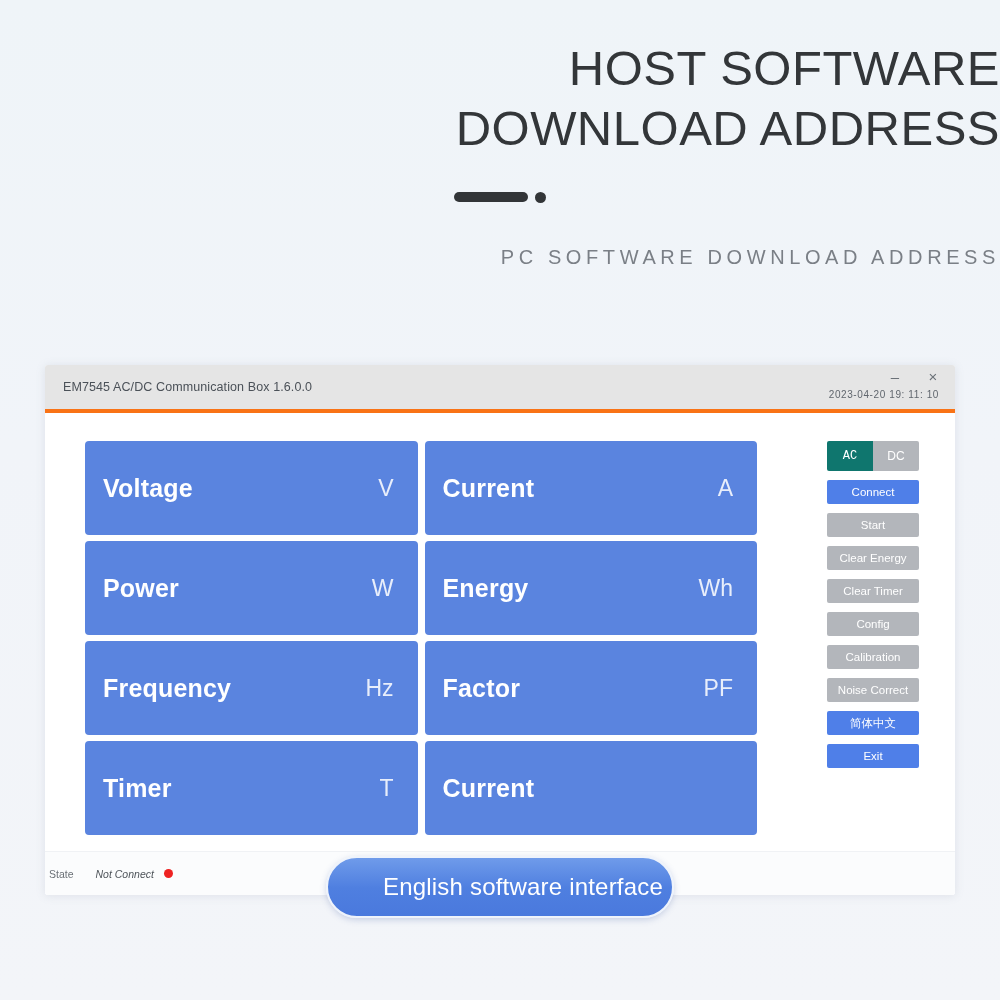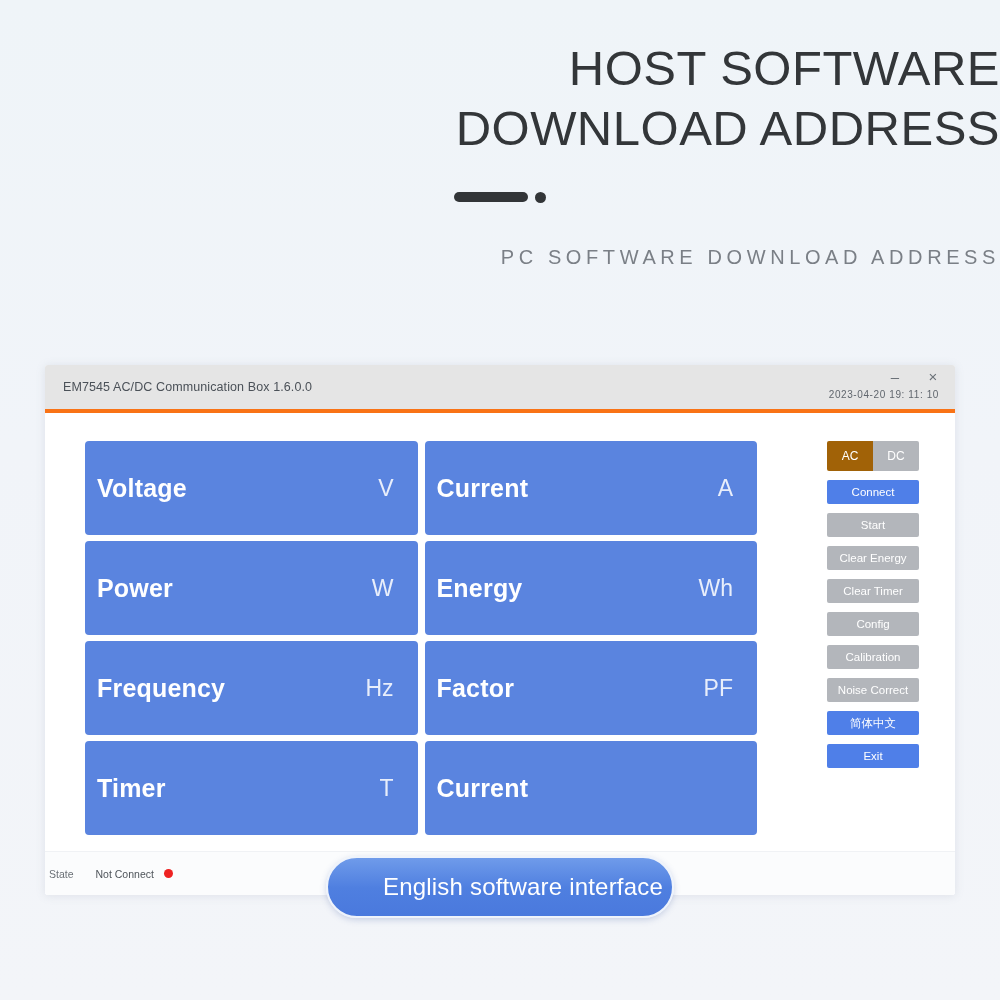--- a/index.html
+++ b/index.html
@@ -110,21 +110,21 @@
     grid-template-columns:1fr 1fr;
     grid-auto-rows:94px;
     gap:6px 7px;
   }
   .tile {
     background:#5a84df;
     border-radius:4px;
     position:relative;
     display:flex;
     align-items:center;
-    padding:0 12px;
+    padding:0 18px;
     cursor:default;
   }
   .tile .label {
     font-size:25px;
     font-weight:bold;
     color:#ffffff;
     letter-spacing:0.2px;
   }
   .tile .unit {
     position:absolute;
@@ -150,21 +150,21 @@
   .seg .seg-btn {
     flex:1;
     height:30px;
     display:flex;
     align-items:center;
     justify-content:center;
     font-size:12px;
     color:#ffffff;
     cursor:default;
   }
-  .seg .seg-btn.active { background:#a16207; border-radius:2px 0 0 2px; }
+  .seg .seg-btn.active { background:#0f766e; border-radius:2px 0 0 2px;font-family:Liberation Mono, monospace; }
   .seg .seg-btn.inactive { background:#b3b6bb; border-radius:0 2px 2px 0; }
 
   .ctl-btn {
     width:92px; height:24px;
     display:flex;
     align-items:center;
     justify-content:center;
     font-size:11.5px;
     color:#ffffff;
     border-radius:2px;
@@ -181,21 +181,21 @@
     left:0; bottom:0;
     width:100%; height:44px;
     background:#fbfcfd;
     border-top:1px solid #f0f2f5;
     display:flex;
     align-items:center;
     padding-left:4px;
     gap:22px;
   }
   .statusbar .st-label { font-size:10.5px; color:#6a7076; }
-  .statusbar .st-value { font-size:10.5px; color:#4e545a; }
+  .statusbar .st-value { font-size:10.5px; color:#4e545a;font-style:italic; }
   .statusbar .st-dot {
     width:9px; height:9px;
     border-radius:50%;
     background:#ee2222;
     margin-left:-12px;
   }
 
   
   .caption-pill {
     position:absolute;

